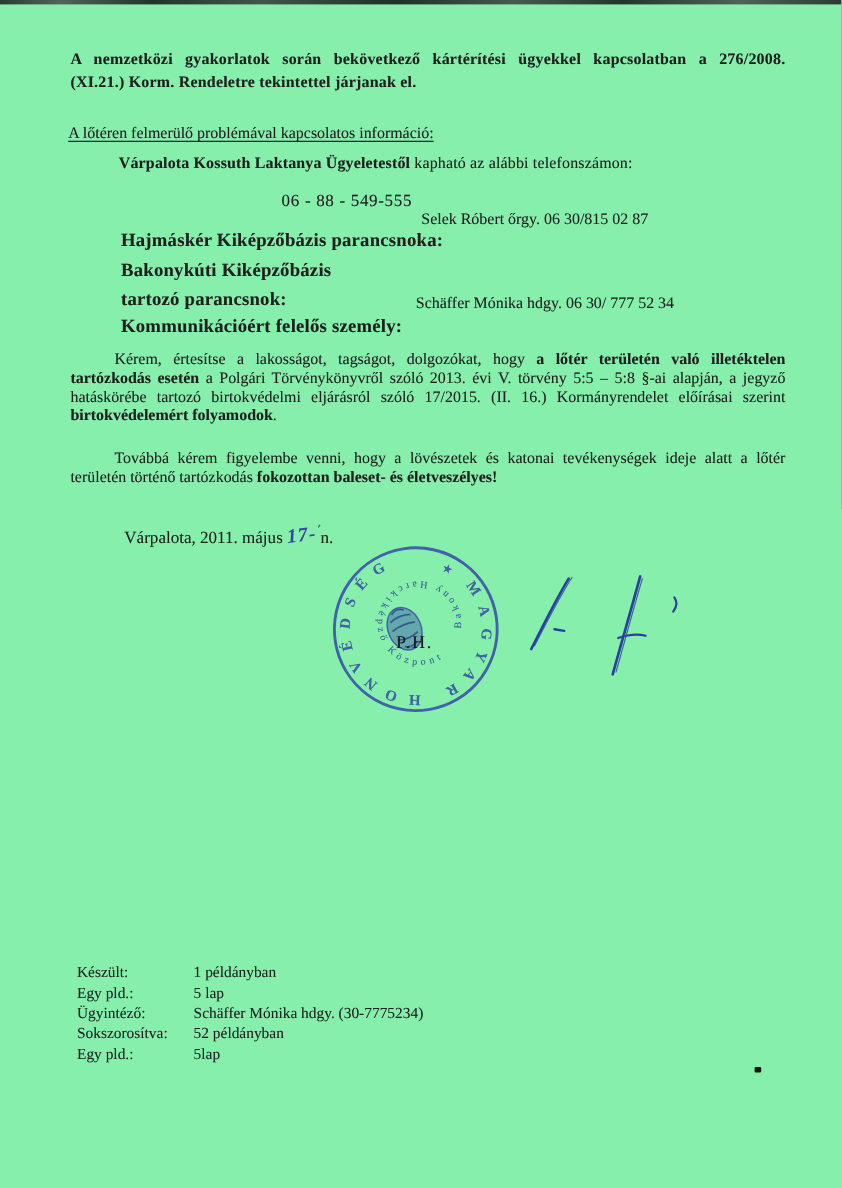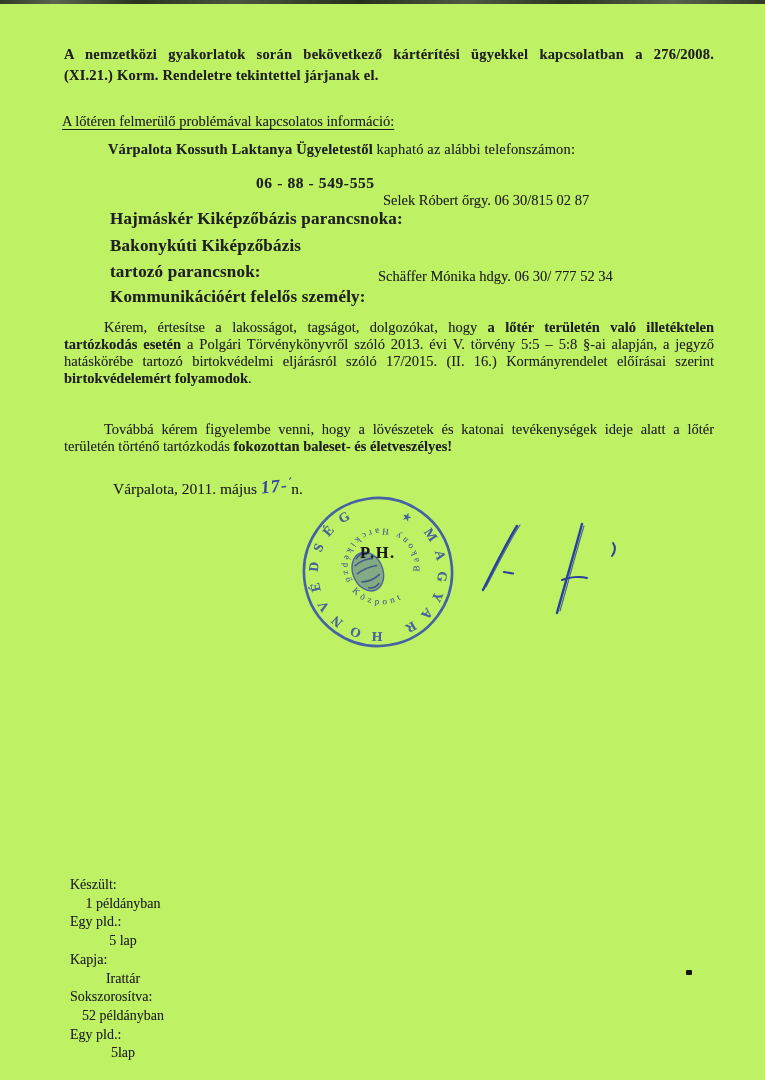--- a/index.html
+++ b/index.html
@@ -1,56 +1,56 @@
 <!DOCTYPE html>
 <html lang="hu"><head>
 <meta charset="utf-8">
 <style>
   html,body{margin:0;padding:0;background:#9a9a9a;}
   .page{
     position:relative;width:765px;height:1080px;margin:0 auto;
-    background:#bef264;overflow:hidden;
+    background:#86efac;overflow:hidden;
     font-family:"Liberation Serif", serif;color:#1f1f1f;
     text-shadow:0 0 .6px rgba(45,45,45,.38);
   }
   .abs{position:absolute;}
   .scan-line{
     top:0;left:0;width:765px;height:4px;
     background:linear-gradient(90deg,#1a1a1a 0%,#4a4a4a 7%,#121212 18%,#383838 31%,#0e0e0e 47%,#3d3d3d 61%,#141414 74%,#474747 88%,#1c1c1c 100%);
     opacity:.85;
   }
   .para{width:650px;font-size:14.5px;line-height:20.5px;text-align:justify;margin:0;}
   .b{font-weight:bold;}
   .jline{display:block;text-align:justify;text-align-last:justify;}
   .para-bold{font-weight:bold;letter-spacing:.2px;}
   .info-heading{font-size:14.5px;}
   .u{text-decoration:underline;text-underline-offset:3px;}
   .duty-line{font-size:14.5px;letter-spacing:.15px;}
-  .phone{font-size:15.5px;font-weight:bold;letter-spacing:.6px;text-align:center;}
+  .phone{font-size:15.5px;font-weight:normal;letter-spacing:.6px;text-align:center;}
   .c-label{font-weight:bold;font-size:17px;letter-spacing:.2px;margin-top:15px;}
   .c-value{font-size:14.5px;white-space:pre;}
   .body-par{text-indent:40px;line-height:17px;}
   .date-line{font-size:15.5px;}
   .hand{
     display:inline-block;color:#3547a2;font-style:italic;
     font-size:18px;font-weight:bold;transform:rotate(-7deg) translateY(-2px);
     text-shadow:none;letter-spacing:1px;
   }
   .hand-mark{
     display:inline-block;color:#3547a2;font-size:12px;font-weight:bold;
     transform:translateY(-9px) rotate(10deg);text-shadow:none;
   }
   .ph-label{font-size:16.5px;letter-spacing:1.5px;color:#17171c;z-index:5;}
   .stamp-svg{z-index:2;opacity:.92;}
   .sig-svg{z-index:3;}
   .sig-block{width:210px;text-align:center;line-height:22px;}
   .sig-name{font-weight:bold;font-size:16.5px;letter-spacing:.2px;}
   .sig-title{font-size:15.5px;}
   .footer{font-size:14px;line-height:18.7px;}
-  .footer-row{display:flex;flex-direction:column;}
+  .footer-row{display:flex;}
   .f-label{display:inline-block;width:106px;}
   .f-value{display:inline-block;white-space:pre;text-align:center;}
   .speck{left:686px;top:970px;width:6px;height:5px;background:#141414;border-radius:1px;}
 </style>
 </head>
 <body>
 
 <div class="page">
 
   <div class="abs scan-line"></div>
@@ -77,21 +77,21 @@
 
   <div class="abs c-label" style="left:110px;top:247px;">tartozó parancsnok:</div>
 
   <div class="abs c-label" style="left:110px;top:272px;">Kommunikációért felelős személy:</div>
   <div class="abs c-value" style="left:378px;top:268px;text-align:center;">Schäffer Mónika hdgy. 06 30/ 777 52 34</div>
 
   <p class="abs para body-par" style="left:64px;top:319px;">
     <span>Kérem, értesítse a lakosságot, tagságot, dolgozókat, hogy </span><span class="b">a lőtér területén való illetéktelen tartózkodás esetén</span><span> a Polgári Törvénykönyvről szóló 2013. évi V. törvény 5:5 – 5:8 §-ai alapján, a jegyző hatáskörébe tartozó birtokvédelmi eljárásról szóló 17/2015. (II. 16.) Kormányrendelet előírásai szerint </span><span class="b">birtokvédelemért folyamodok</span><span>.</span>
   </p>
 
-  <p class="abs para body-par" style="left:64px;top:409px;margin-top:12px;">
+  <p class="abs para body-par" style="left:64px;top:409px;">
     <span>Továbbá kérem figyelembe venni, hogy a lövészetek és katonai tevékenységek ideje alatt a lőtér területén történő tartózkodás </span><span class="b">fokozottan baleset- és életveszélyes!</span>
   </p>
 
   <div class="abs date-line" style="left:113px;top:478px;">
     <span>Várpalota, 2011. május </span><span class="hand">17-</span><span class="hand-mark">ʹ</span><span>n.</span>
   </div>
 
   <svg class="abs stamp-svg" style="left:296px;top:490px;transform:rotate(-9deg);" width="164" height="164" viewBox="0 0 164 164">
     <defs>
       <path id="outerCircle" d="M 82,22 A 60,60 0 1 1 81.99,22"></path>
@@ -105,21 +105,21 @@
     <text font-family="Liberation Serif, serif" font-size="9" fill="#3c55aa" letter-spacing="1.2">
       <textPath href="#innerCircle" startOffset="8%" textLength="205">Bakony Harckiképző Központ</textPath>
     </text>
     <g transform="rotate(-14 72 80)">
       <ellipse cx="72" cy="80" rx="15" ry="20" fill="rgba(60,85,170,0.5)" stroke="rgba(55,78,160,0.9)" stroke-width="1.4"></ellipse>
       <path d="M 62,70 q 10,-4 20,0 M 61,78 q 11,-3 22,0 M 62,87 q 10,4 20,0 M 66,95 q 6,4 12,0" fill="none" stroke="rgba(40,60,140,0.85)" stroke-width="1.6"></path>
       <path d="M 66,64 q 6,-5 12,0" fill="none" stroke="rgba(40,60,140,0.85)" stroke-width="1.4"></path>
     </g>
   </svg>
 
-  <div class="abs ph-label" style="left:360px;top:543px;font-weight:bold;">P.H.</div>
+  <div class="abs ph-label" style="left:360px;top:574px;">P.H.</div>
 
   <svg class="abs sig-svg" style="left:445px;top:512px;" width="190" height="115" viewBox="0 0 190 115">
     <g fill="none" stroke="#2b3f9e" stroke-linecap="round">
       <path d="M 38,78 C 48,58 62,30 72,14" stroke-width="2.4"></path>
       <path d="M 41,75 C 53,52 65,28 75,13" stroke-width="1.1" opacity=".8"></path>
       <path d="M 59,60 l 9,1.5" stroke-width="2.2"></path>
       <path d="M 112,101 C 120,72 130,38 137,12" stroke-width="2.4"></path>
       <path d="M 115,99 C 123,71 132,37 139,14" stroke-width="1.1" opacity=".8"></path>
       <path d="M 117,68 C 124,65 135,64 142,66" stroke-width="2"></path>
       <path d="M 168,31 c 3,4 2,9 -1,13" stroke-width="2"></path>
@@ -130,22 +130,22 @@
   <div class="abs footer" style="left:70px;top:876px;">
     <div class="footer-row">
       <span class="f-label">Készült:</span>
       <span class="f-value">1 példányban</span>
     </div>
     <div class="footer-row">
       <span class="f-label">Egy pld.:</span>
       <span class="f-value">5 lap</span>
     </div>
     <div class="footer-row">
-      <span class="f-label">Kapja:</span>
-      <span class="f-value">Irattár</span>
+      <span class="f-label">Ügyintéző:</span>
+      <span class="f-value">Schäffer Mónika hdgy. (30-7775234)</span>
     </div>
     <div class="footer-row">
       <span class="f-label">Sokszorosítva:</span>
       <span class="f-value">52 példányban</span>
     </div>
     <div class="footer-row">
       <span class="f-label">Egy pld.:</span>
       <span class="f-value">5lap</span>
     </div>
   </div>

